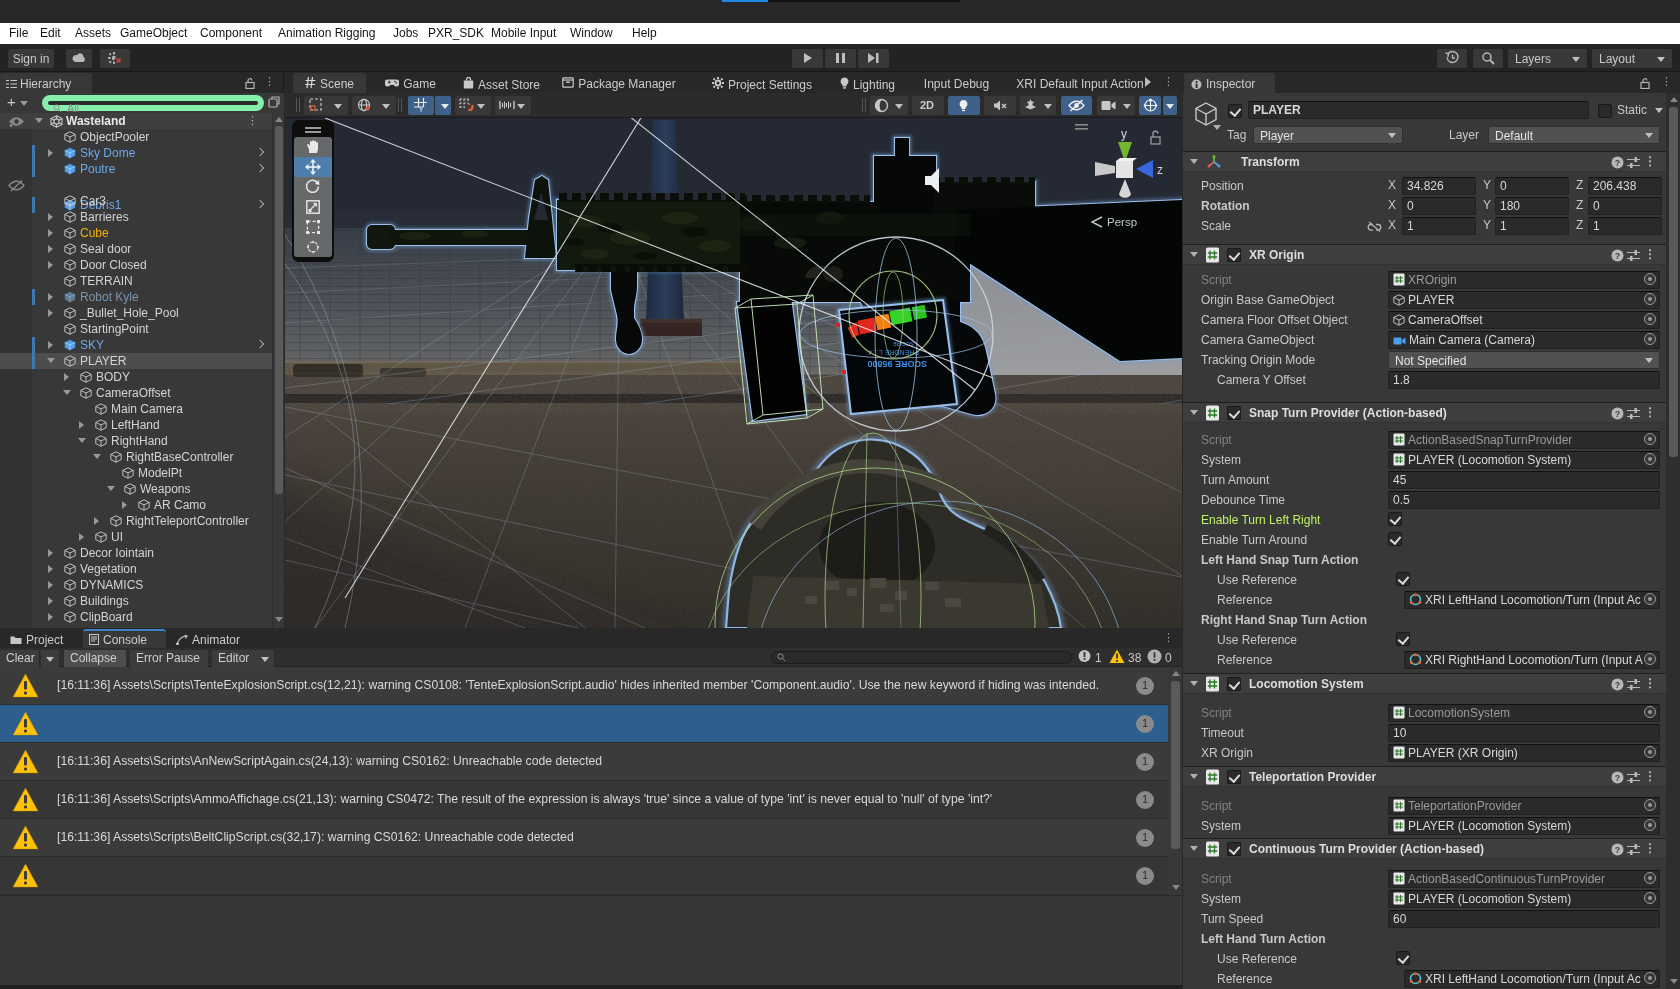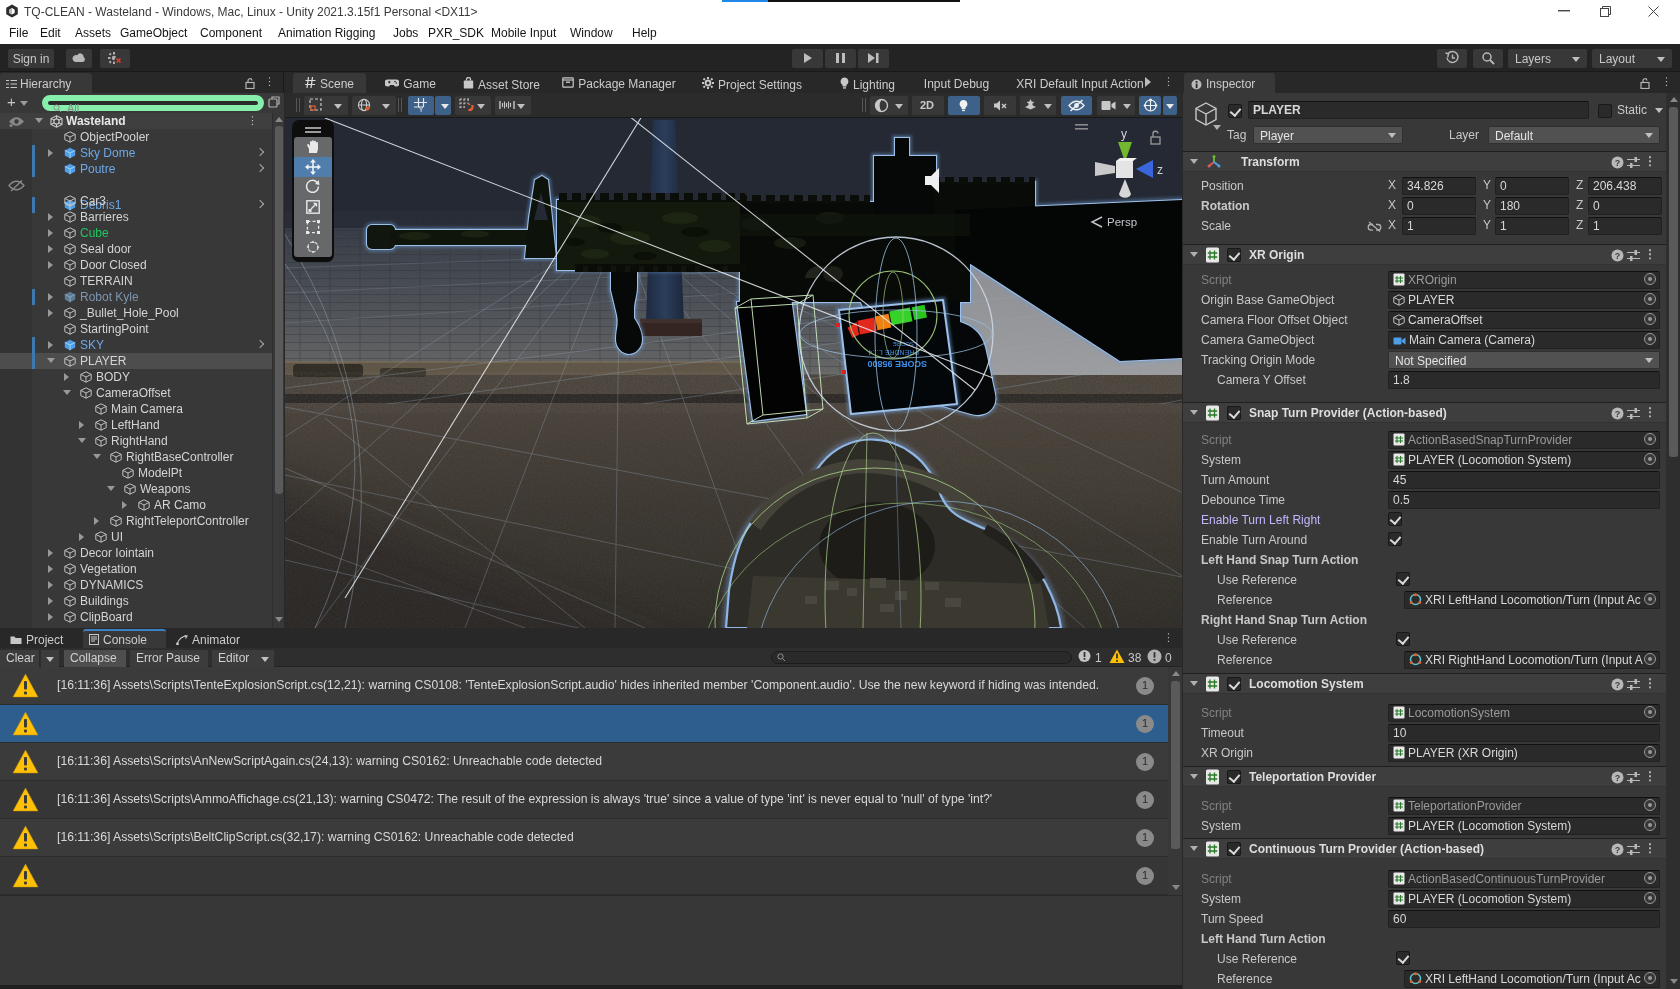--- a/index.html
+++ b/index.html
@@ -69,38 +69,20 @@
 .dot { position:absolute; width:12px; height:12px; border:1px solid #9a9a9a; border-radius:7px; background:#383838; }
 .dot::after { content:""; position:absolute; left:3px; top:3px; width:4px; height:4px; border-radius:2px; background:#9a9a9a; }
 
 .scrv { position:absolute; background:#2e2e2e; }
 .thumb { position:absolute; background:#5a5a5a; border-radius:3px; }
 </style>
 </head>
 <body>
 <div id="app">
 
-  <div id="titlebar" class="abs">
-    <svg class="abs" style="left:5px;top:4px" width="14" height="14" viewBox="0 0 17 17">
-      <path d="M8.5 0.5 L15.5 4.5 V12.5 L8.5 16.5 L1.5 12.5 V4.5 Z" fill="#2b2b2b"></path>
-      <path d="M8.5 5 L11.8 7 V10.8 L8.5 12.8 L5.2 10.8 V7 Z" fill="#fff"></path>
-      <path d="M8.5 5 L8.5 12.8 L5.2 10.8 V7 Z" fill="#bbb"></path>
-    </svg>
-    <span class="ttext">TQ-CLEAN - Wasteland - Windows, Mac, Linux - Unity 2021.3.15f1 Personal &lt;DX11&gt;</span>
-    <svg class="abs" style="left:1558px;top:10px" width="12" height="2" viewBox="0 0 12 2">
-        <rect width="12" height="1.4" fill="#444"></rect>
-      </svg>
-    <svg class="abs" style="left:1600px;top:6px" width="11" height="11" viewBox="0 0 11 11">
-        <rect x="0.5" y="2.5" width="8" height="8" fill="none" stroke="#444"></rect>
-        <path d="M2.5 2.5 V0.5 H10.5 V8.5 H8.5" fill="none" stroke="#444"></path>
-      </svg>
-    <svg class="abs" style="left:1648px;top:6px" width="11" height="11" viewBox="0 0 11 11">
-        <path d="M0.5 0.5 L10.5 10.5 M10.5 0.5 L0.5 10.5" stroke="#444"></path>
-      </svg>
-  </div>
   <div class="abs" style="left:722px;top:0;width:46px;height:2px;background:#2088e8;"></div>
   <div class="abs" style="left:768px;top:0;width:192px;height:2px;background:#111;"></div>
 
   <div id="menubar" class="abs">
     <span style="left:9px">File</span>
     <span style="left:40px">Edit</span>
     <span style="left:75px">Assets</span>
     <span style="left:120px">GameObject</span>
     <span style="left:200px">Component</span>
     <span style="left:278px">Animation Rigging</span>
@@ -255,21 +237,21 @@
               <path d="M0.8 3.4 L6 6 L11.2 3.4 M6 6 V11.2" fill="none" stroke="#c0c0c0" stroke-width="1"></path>
             </svg></span>
           <span class="lbl" style="left:80px;color:#d4d4d4;">Barrieres</span>
         </div>
 <div class="hrow" style="top:112px;">
           <span class="tri right" style="left:48px;top:4px;"></span>
           <span class="abs" style="left:64px;top:2px;"><svg width="12" height="12" viewBox="0 0 12 12">
               <path d="M6 0.8 L11.2 3.4 V8.6 L6 11.2 L0.8 8.6 V3.4 Z" fill="none" stroke="#c0c0c0" stroke-width="1"></path>
               <path d="M0.8 3.4 L6 6 L11.2 3.4 M6 6 V11.2" fill="none" stroke="#c0c0c0" stroke-width="1"></path>
             </svg></span>
-          <span class="lbl" style="left:80px;color:#22c55e;">Cube</span>
+          <span class="lbl" style="left:80px;color:#eab308;">Cube</span>
         </div>
 <div class="hrow" style="top:128px;">
           <span class="tri right" style="left:48px;top:4px;"></span>
           <span class="abs" style="left:64px;top:2px;"><svg width="12" height="12" viewBox="0 0 12 12">
               <path d="M6 0.8 L11.2 3.4 V8.6 L6 11.2 L0.8 8.6 V3.4 Z" fill="none" stroke="#c0c0c0" stroke-width="1"></path>
               <path d="M0.8 3.4 L6 6 L11.2 3.4 M6 6 V11.2" fill="none" stroke="#c0c0c0" stroke-width="1"></path>
             </svg></span>
           <span class="lbl" style="left:80px;color:#d4d4d4;">Seal door</span>
         </div>
 <div class="hrow" style="top:144px;">
@@ -489,21 +471,21 @@
           </svg><span style="margin-left:4px;">Game</span></div>
 <div class="tab unsel" style="left:172px;width:89px;text-align:center;white-space:nowrap;"><svg width="11" height="12" viewBox="0 0 11 12">
             <rect x="0.8" y="3.5" width="9.4" height="8" rx="0.8" fill="#c8c8c8"></rect>
             <path d="M3.5 3.5 V2.5 a2 2 0 0 1 4 0 V3.5" fill="none" stroke="#c8c8c8" stroke-width="1.3"></path>
           </svg><span style="margin-left:4px;">Asset Store</span></div>
 <div class="tab unsel" style="left:270px;width:128px;text-align:center;white-space:nowrap;"><svg width="12" height="11" viewBox="0 0 12 11">
             <rect x="0.8" y="0.8" width="10.4" height="9.4" rx="0.8" fill="none" stroke="#c8c8c8" stroke-width="1.2"></rect>
             <path d="M0.8 3 H11.2" stroke="#c8c8c8" stroke-width="1.2"></path>
             <rect x="4" y="4.5" width="4" height="1.4" fill="#c8c8c8"></rect>
           </svg><span style="margin-left:4px;">Package Manager</span></div>
-<div class="tab unsel" style="left:407px;width:120px;text-align:center;white-space:nowrap;"><svg width="12" height="12" viewBox="0 0 12 12">
+<div class="tab unsel" style="left:407px;width:120px;text-align:right;white-space:nowrap;"><svg width="12" height="12" viewBox="0 0 12 12">
             <g fill="#c8c8c8">
               <circle cx="6" cy="6" r="3.4"></circle>
               <rect x="5" y="0" width="2" height="2"></rect>
               <rect x="5" y="10" width="2" height="2"></rect>
               <rect x="0" y="5" width="2" height="2"></rect>
               <rect x="10" y="5" width="2" height="2"></rect>
               <rect x="1.2" y="1.2" width="2" height="2" transform="rotate(45 2.2 2.2)"></rect>
               <rect x="8.8" y="1.2" width="2" height="2" transform="rotate(-45 9.8 2.2)"></rect>
               <rect x="1.2" y="8.8" width="2" height="2" transform="rotate(-45 2.2 9.8)"></rect>
               <rect x="8.8" y="8.8" width="2" height="2" transform="rotate(45 9.8 9.8)"></rect>
@@ -1320,21 +1302,21 @@
             <rect x="0.5" y="0.5" width="11" height="12" rx="1" fill="#e8e8e8"></rect>
             <g stroke="#2a7a2a" stroke-width="1.1">
               <path d="M4 3 V10 M7.5 3 V10 M2 5 H10 M2 8 H10"></path>
             </g>
           </svg><span style="margin-left:3px;">PLAYER (Locomotion System)</span></div>
         <span class="dot" style="left:461px;top:360px;"></span>
 <span class="irow" style="left:18px;top:380px;color:#c8c8c8;">Turn Amount</span>
 <div class="ifield" style="left:205px;top:378px;width:272px;white-space:nowrap;">45</div>
 <span class="irow" style="left:18px;top:400px;color:#c8c8c8;">Debounce Time</span>
 <div class="ifield" style="left:205px;top:398px;width:272px;white-space:nowrap;">0.5</div>
-<span class="irow" style="left:18px;top:420px;color:#c4b5fd;">Enable Turn Left Right</span>
+<span class="irow" style="left:18px;top:420px;color:#bef264;">Enable Turn Left Right</span>
 <span class="icheck on" style="left:205px;top:419px;"></span>
 <span class="irow" style="left:18px;top:440px;color:#c8c8c8;">Enable Turn Around</span>
 <span class="icheck on" style="left:205px;top:439px;"></span>
 <span class="irow" style="left:18px;top:460px;font-weight:bold;color:#c8c8c8;">Left Hand Snap Turn Action</span>
 <span class="irow" style="left:34px;top:480px;color:#c8c8c8;">Use Reference</span>
 <span class="icheck on" style="left:213px;top:479px;"></span>
 <span class="irow" style="left:34px;top:500px;color:#c8c8c8;">Reference</span>
 <div class="ifield" style="left:221px;top:498px;width:256px;color:#d8d8d8;white-space:nowrap;overflow:hidden;"><svg class="objicon" width="13" height="13" viewBox="0 0 13 13">
             <circle cx="6.5" cy="6.5" r="5" fill="none" stroke="#5bc1c9" stroke-width="1.6"></circle>
             <circle cx="6.5" cy="1.8" r="1.5" fill="#e06030"></circle>

